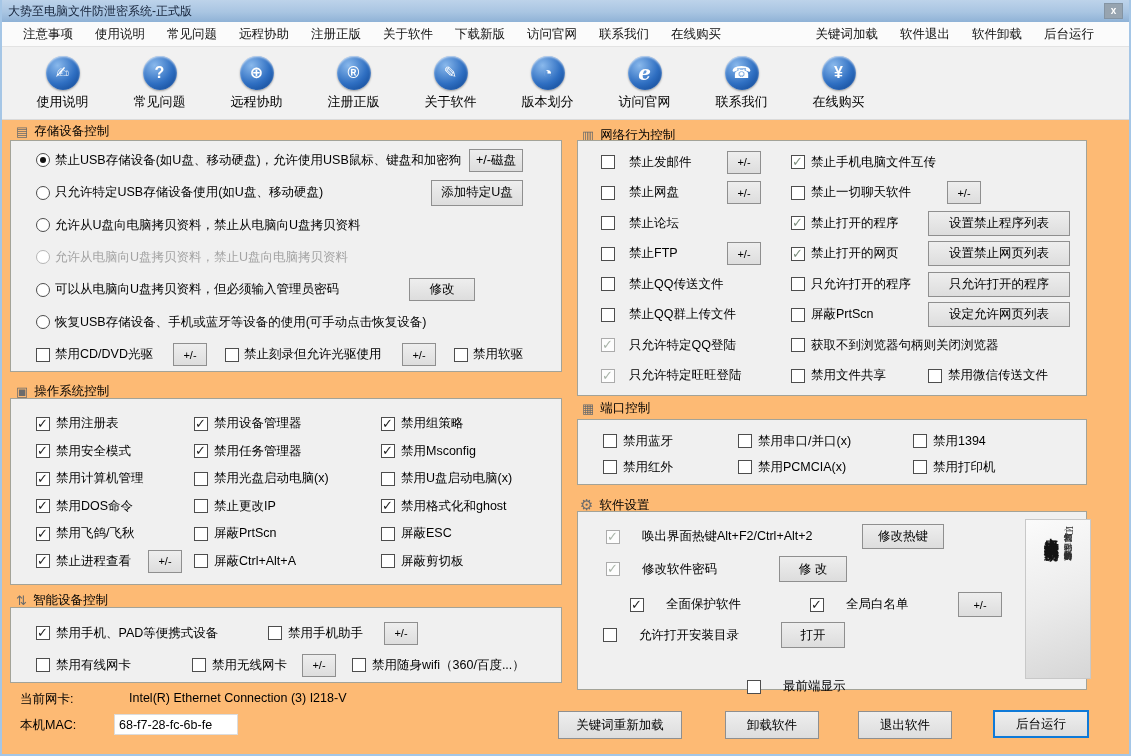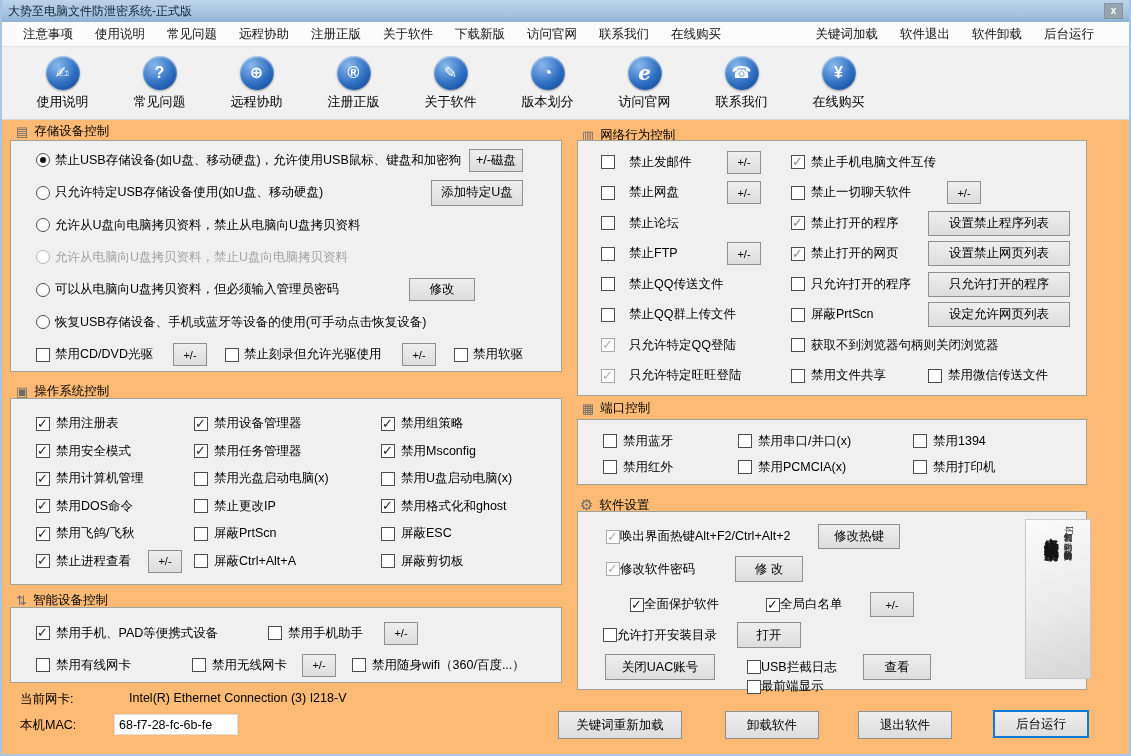--- a/index.html
+++ b/index.html
@@ -90,21 +90,21 @@
   .nrow .c1 { padding-right:22px;gap:14px; }
   .nrow .c1 .btn, .nrow .c2 .btn.sm { margin-left:auto; margin-right:8px; }
   .nrow .list-btn { width:142px; height:25px; }
 
   
   #port-box { left:575px; top:419px; width:510px; height:66px; padding:8px 0 0 25px;
     display:grid; grid-template-columns:135px 175px auto; grid-auto-rows:26px; align-items:center; }
 
   
   #software-box { left:575px; top:511px; width:510px; height:179px; }
-  #software-box .srow { position:absolute; display:flex; align-items:center; gap:0; }
+  #software-box .srow { position:absolute; display:flex; align-items:center; gap:22px; }
   .vbanner { position:absolute; left:447px; top:7px; width:66px; height:160px;
     background:linear-gradient(160deg,#fbfbfb 0%,#ececec 50%,#d6d6d6 100%);
     border:1px solid #c8c8c8; display:flex; justify-content:center; padding-top:6px; gap:2px; }
   .vmain { writing-mode:vertical-rl; font-family:"DejaVu Serif","Liberation Serif",serif; font-weight:bold;
     font-size:14.5px; letter-spacing:1px; color:#141414; }
   .vsub { writing-mode:vertical-rl; font-family:"DejaVu Serif","Liberation Serif",serif;
     font-size:8.5px; color:#2e2e2e; }
 
   
   .fbtn { position:absolute; height:28px; font-size:12.5px; }
@@ -487,26 +487,20 @@
       <span class="lbl" style="width:122px;">全面保护软件</span>
       <span class="cb" data-state="checked"></span>
       <span class="lbl" style="width:90px;">全局白名单</span>
       <span class="btn sm" style="width:44px;height:25px;">+/-</span>
     </div>
     <div class="srow" style="left:25px;top:110px;">
       <span class="cb" data-state="unchecked"></span>
       <span class="lbl" style="width:120px;">允许打开安装目录</span>
       <span class="btn" style="width:64px;height:26px;">打开</span>
     </div>
-    <div class="srow" style="left:27px;top:142px;">
-      <span class="btn" style="width:110px;height:26px;">关闭UAC账号</span>
-      <span class="cb" style="margin-left:32px;" data-state="unchecked"></span>
-      <span class="lbl" style="width:92px;">USB拦截日志</span>
-      <span class="btn" style="width:68px;height:26px;margin-left:10px;">查看</span>
-    </div>
     <div class="srow" style="left:169px;top:166px;">
       <span class="cb" data-state="unchecked"></span>
       <span class="lbl">最前端显示</span>
     </div>
     <div class="vbanner">
       <span class="vmain">点击这里请求远程协助</span>
       <span class="vsub">（告知我们ID和密码，协助时请勿离开）</span>
     </div>
   </div>
 

